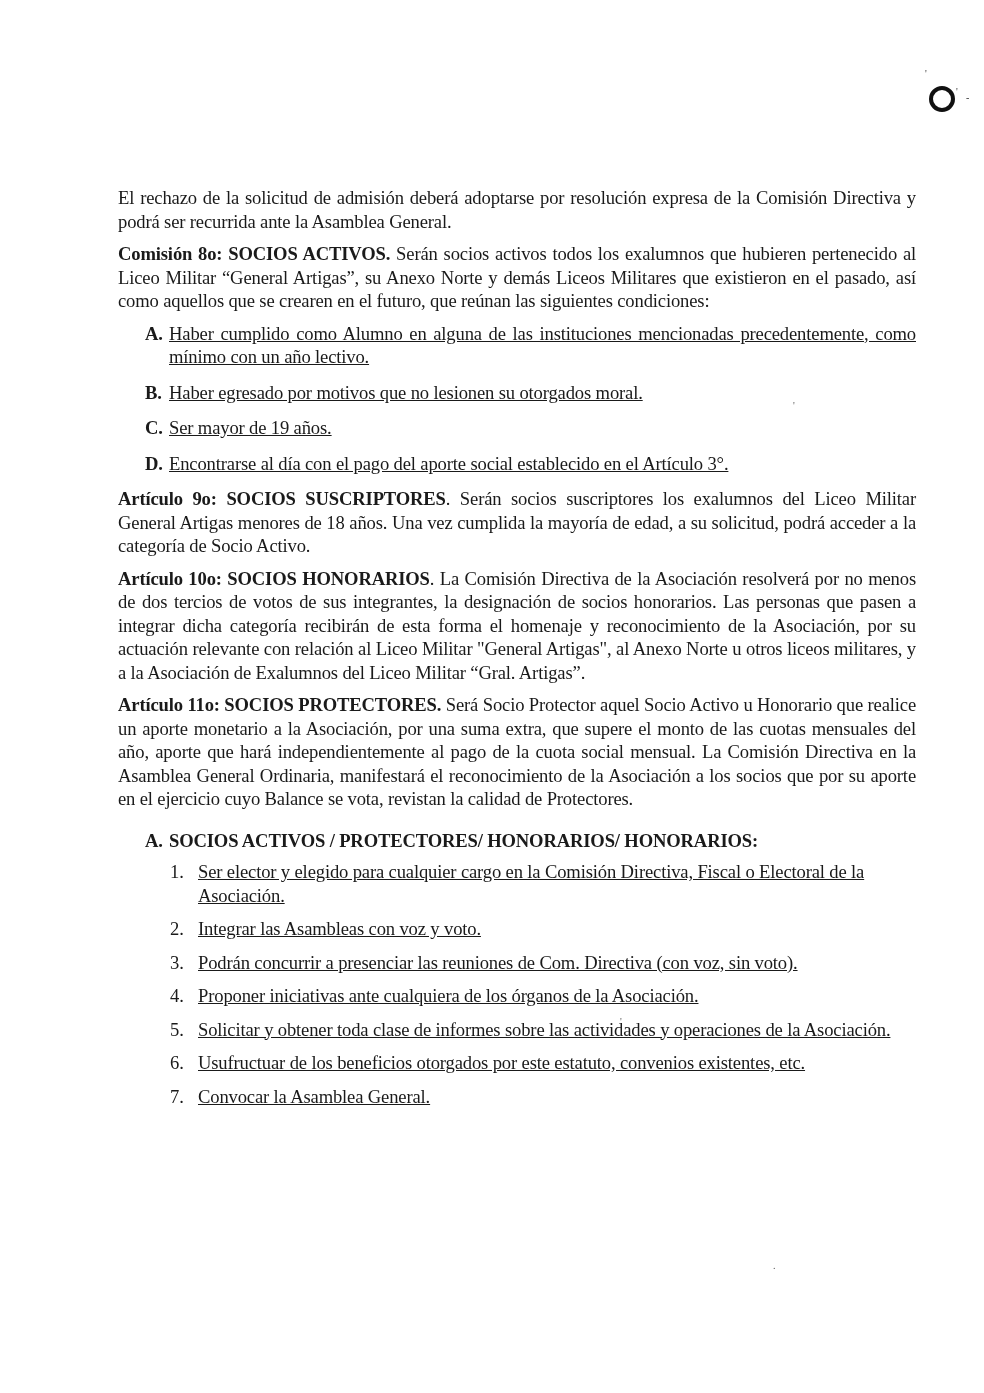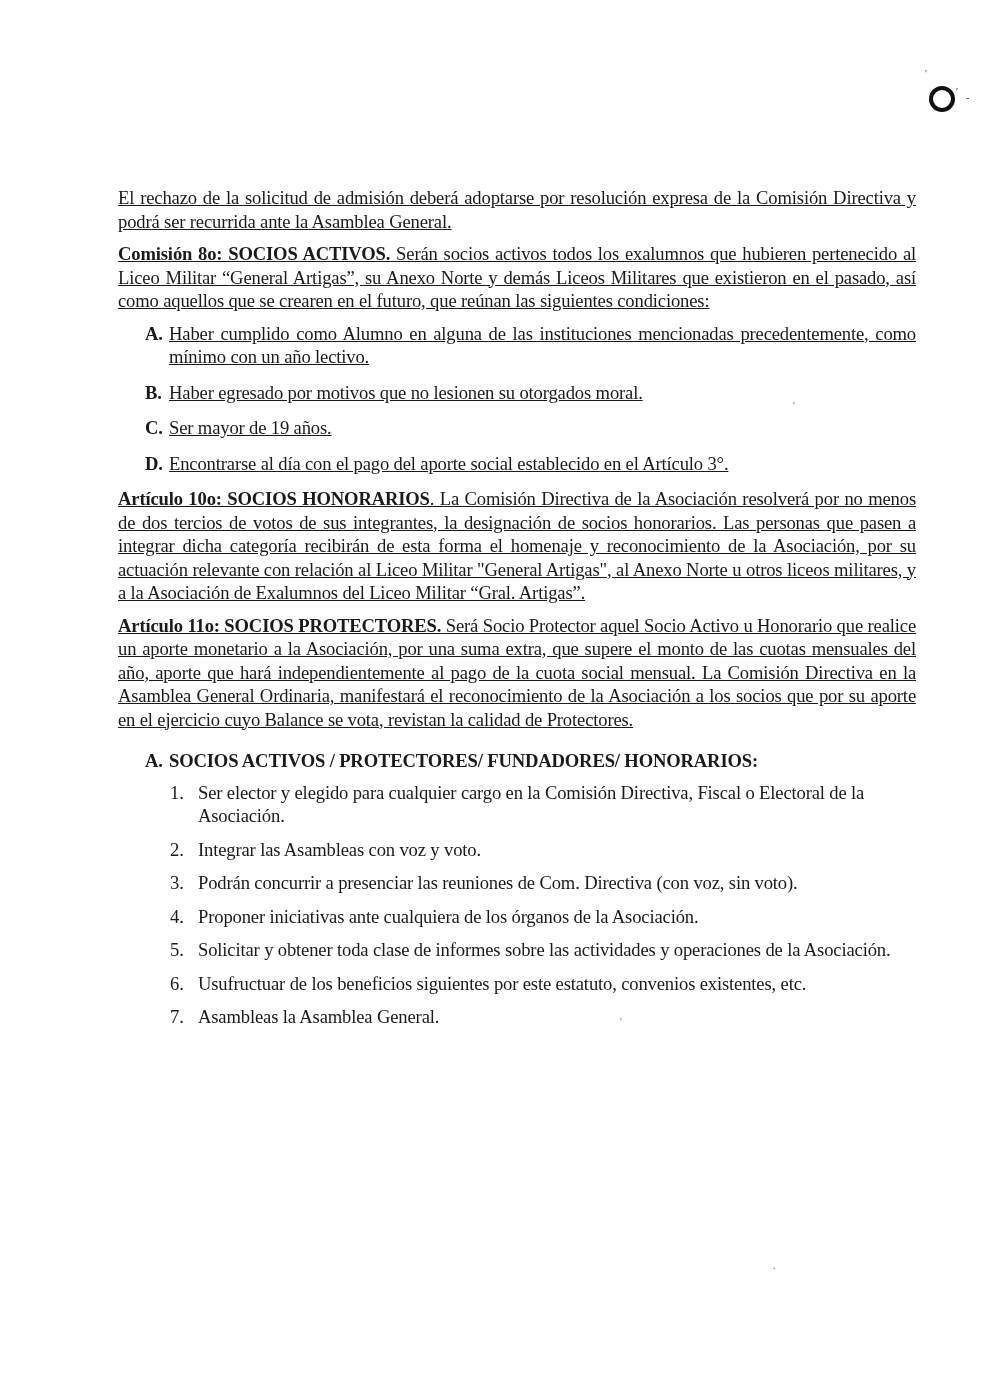--- a/index.html
+++ b/index.html
@@ -10,30 +10,30 @@
   }
   .mark {
     position: absolute; left: 929px; top: 86px;
     width: 18px; height: 18px; border: 4px solid #111; border-radius: 50%;
   }
   .mark-tick { position: absolute; font-size: 10px; color: #333; }
   .page {
     position: absolute; left: 118px; top: 186px; width: 798px;
     font-size: 18.6px; line-height: 23.5px; letter-spacing: -0.15px;
   }
-  p { margin: 0 0 9px 0; text-align: justify; text-decoration: underline; }
+  p { margin: 0 0 9px 0; text-align: justify; }
   .bold { font-weight: bold; }
   .cond { display: flex; margin: 0 0 12px 27px; }
   .cond .lbl { font-weight: bold; width: 24px; flex: none; }
   .cond .txt { flex: 1; text-align: justify; text-decoration: underline; }
   .subhead { display: flex; margin: 18px 0 8px 27px; font-weight: bold; }
   .subhead .lbl { width: 24px; flex: none; }
   .right { display: flex; margin: 0 0 10px 52px; }
   .right .num { width: 28px; flex: none; }
-  .right .txt { flex: 1; }
+  .right .txt { flex: 1; text-decoration: underline; }
   .speck { position: absolute; color: #555; font-size: 10px; }
 </style>
 </head>
 <body>
 
 <div class="mark"></div>
 <span class="mark-tick" style="left:925px;top:68px;">'</span>
 <span class="mark-tick" style="left:956px;top:86px;">'</span>
 <span class="mark-tick" style="left:966px;top:92px;">-</span>
 <span class="speck" style="left:793px;top:400px;">'</span>
@@ -56,29 +56,30 @@
   </div>
   <div class="cond">
     <span class="lbl">C.</span>
     <span class="txt">Ser mayor de 19 años.</span>
   </div>
   <div class="cond">
     <span class="lbl">D.</span>
     <span class="txt">Encontrarse al día con el pago del aporte social establecido en el Artículo 3°.</span>
   </div>
 
+  <p><span class="bold">Artículo 9o: SOCIOS SUSCRIPTORES</span><span>. Serán socios suscriptores los exalumnos del Liceo Militar General Artigas menores de 18 años. Una vez cumplida la mayoría de edad, a su solicitud, podrá acceder a la categoría de Socio Activo.</span></p>
 
   <p><span class="bold">Artículo 10o: SOCIOS HONORARIOS</span><span>. La Comisión Directiva de la Asociación resolverá por no menos de dos tercios de votos de sus integrantes, la designación de socios honorarios. Las personas que pasen a integrar dicha categoría recibirán de esta forma el homenaje y reconocimiento de la Asociación, por su actuación relevante con relación al Liceo Militar "General Artigas", al Anexo Norte u otros liceos militares, y a la Asociación de Exalumnos del Liceo Militar “Gral. Artigas”.</span></p>
 
   <p><span class="bold">Artículo 11o: SOCIOS PROTECTORES.</span><span> Será Socio Protector aquel Socio Activo u Honorario que realice un aporte monetario a la Asociación, por una suma extra, que supere el monto de las cuotas mensuales del año, aporte que hará independientemente al pago de la cuota social mensual. La Comisión Directiva en la Asamblea General Ordinaria, manifestará el reconocimiento de la Asociación a los socios que por su aporte en el ejercicio cuyo Balance se vota, revistan la calidad de Protectores.</span></p>
 
 
   <div class="subhead">
     <span class="lbl">A.</span>
-    <span>SOCIOS ACTIVOS / PROTECTORES/ FUNDADORES/ HONORARIOS:</span>
+    <span>SOCIOS ACTIVOS / PROTECTORES/ HONORARIOS/ HONORARIOS:</span>
   </div>
 
   <div class="right">
     <span class="num">1.</span>
     <span class="txt">Ser elector y elegido para cualquier cargo en la Comisión Directiva, Fiscal o Electoral de la Asociación.</span>
   </div>
   <div class="right">
     <span class="num">2.</span>
     <span class="txt">Integrar las Asambleas con voz y voto.</span>
   </div>
@@ -89,20 +90,20 @@
   <div class="right">
     <span class="num">4.</span>
     <span class="txt">Proponer iniciativas ante cualquiera de los órganos de la Asociación.</span>
   </div>
   <div class="right">
     <span class="num">5.</span>
     <span class="txt">Solicitar y obtener toda clase de informes sobre las actividades y operaciones de la Asociación.</span>
   </div>
   <div class="right">
     <span class="num">6.</span>
-    <span class="txt">Usufructuar de los beneficios siguientes por este estatuto, convenios existentes, etc.</span>
+    <span class="txt">Usufructuar de los beneficios otorgados por este estatuto, convenios existentes, etc.</span>
   </div>
   <div class="right">
     <span class="num">7.</span>
-    <span class="txt">Asambleas la Asamblea General.</span>
+    <span class="txt">Convocar la Asamblea General.</span>
   </div>
 
 </div>
 
 </body></html>

